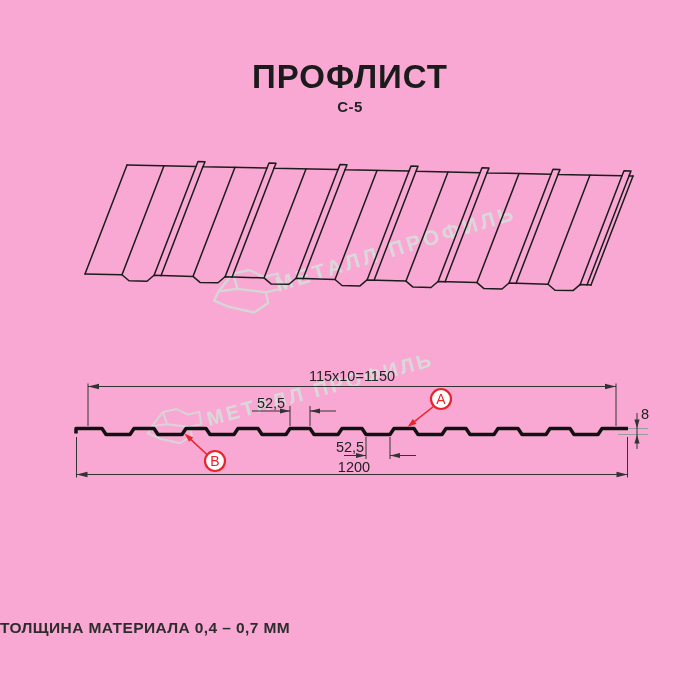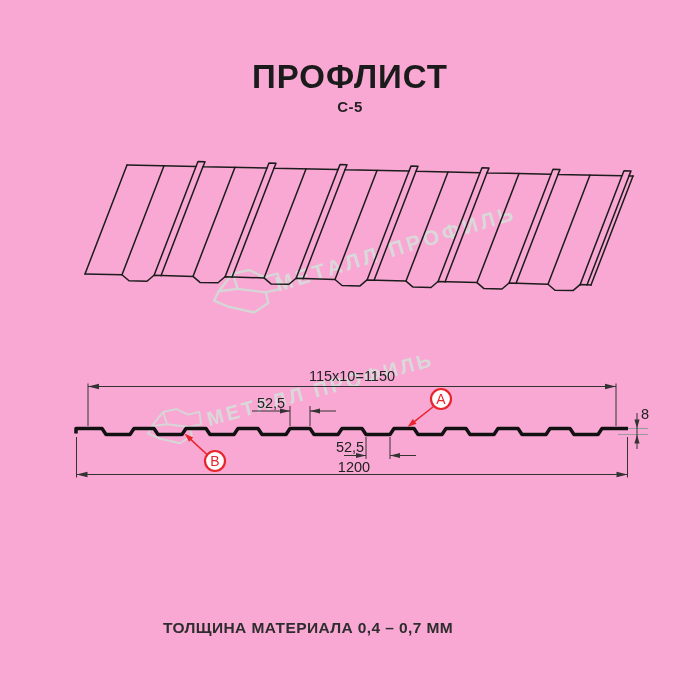--- a/index.html
+++ b/index.html
@@ -2,21 +2,21 @@
 <html><head>
 <meta charset="utf-8">
 <style>
   html,body{margin:0;padding:0;background:#fff;}
   .page{position:relative;width:700px;height:700px;background:#f9a8d4;overflow:hidden;
         font-family:"Liberation Sans","DejaVu Sans",sans-serif;}
   .title{position:absolute;top:58px;left:0;width:700px;text-align:center;
          font-size:33px;font-weight:800;letter-spacing:1px;color:#1b1b1b;}
   .subtitle{position:absolute;top:98px;left:0;width:700px;text-align:center;
          font-size:15px;font-weight:700;letter-spacing:.5px;color:#222;}
-  .footer{position:absolute;top:619px;left:0;width:616px;text-align:center;
+  .footer{position:absolute;top:619px;left:0;width:616px;text-align:left;
          font-size:15.5px;font-weight:600;letter-spacing:.4px;color:#2d2d2d;}
   svg{position:absolute;left:0;top:0;}
   .ink{stroke:#1c1c1c;stroke-width:1.5;fill:none;stroke-linejoin:round;stroke-linecap:round;}
   .profile{stroke:#111;stroke-width:3.5;fill:none;stroke-linejoin:round;stroke-linecap:butt;}
   .dim{stroke:#333;stroke-width:1;fill:none;}
   .dimgray{stroke:#9a9a9a;stroke-width:1.2;fill:none;}
   .ah{fill:#333;stroke:none;}
   .dimtext{font-family:"Liberation Sans","DejaVu Sans",sans-serif;font-size:14.5px;fill:#222;}
   .red-line{stroke:#e8242c;stroke-width:1.5;fill:none;}
   .red-fill{fill:#e8242c;stroke:none;}

